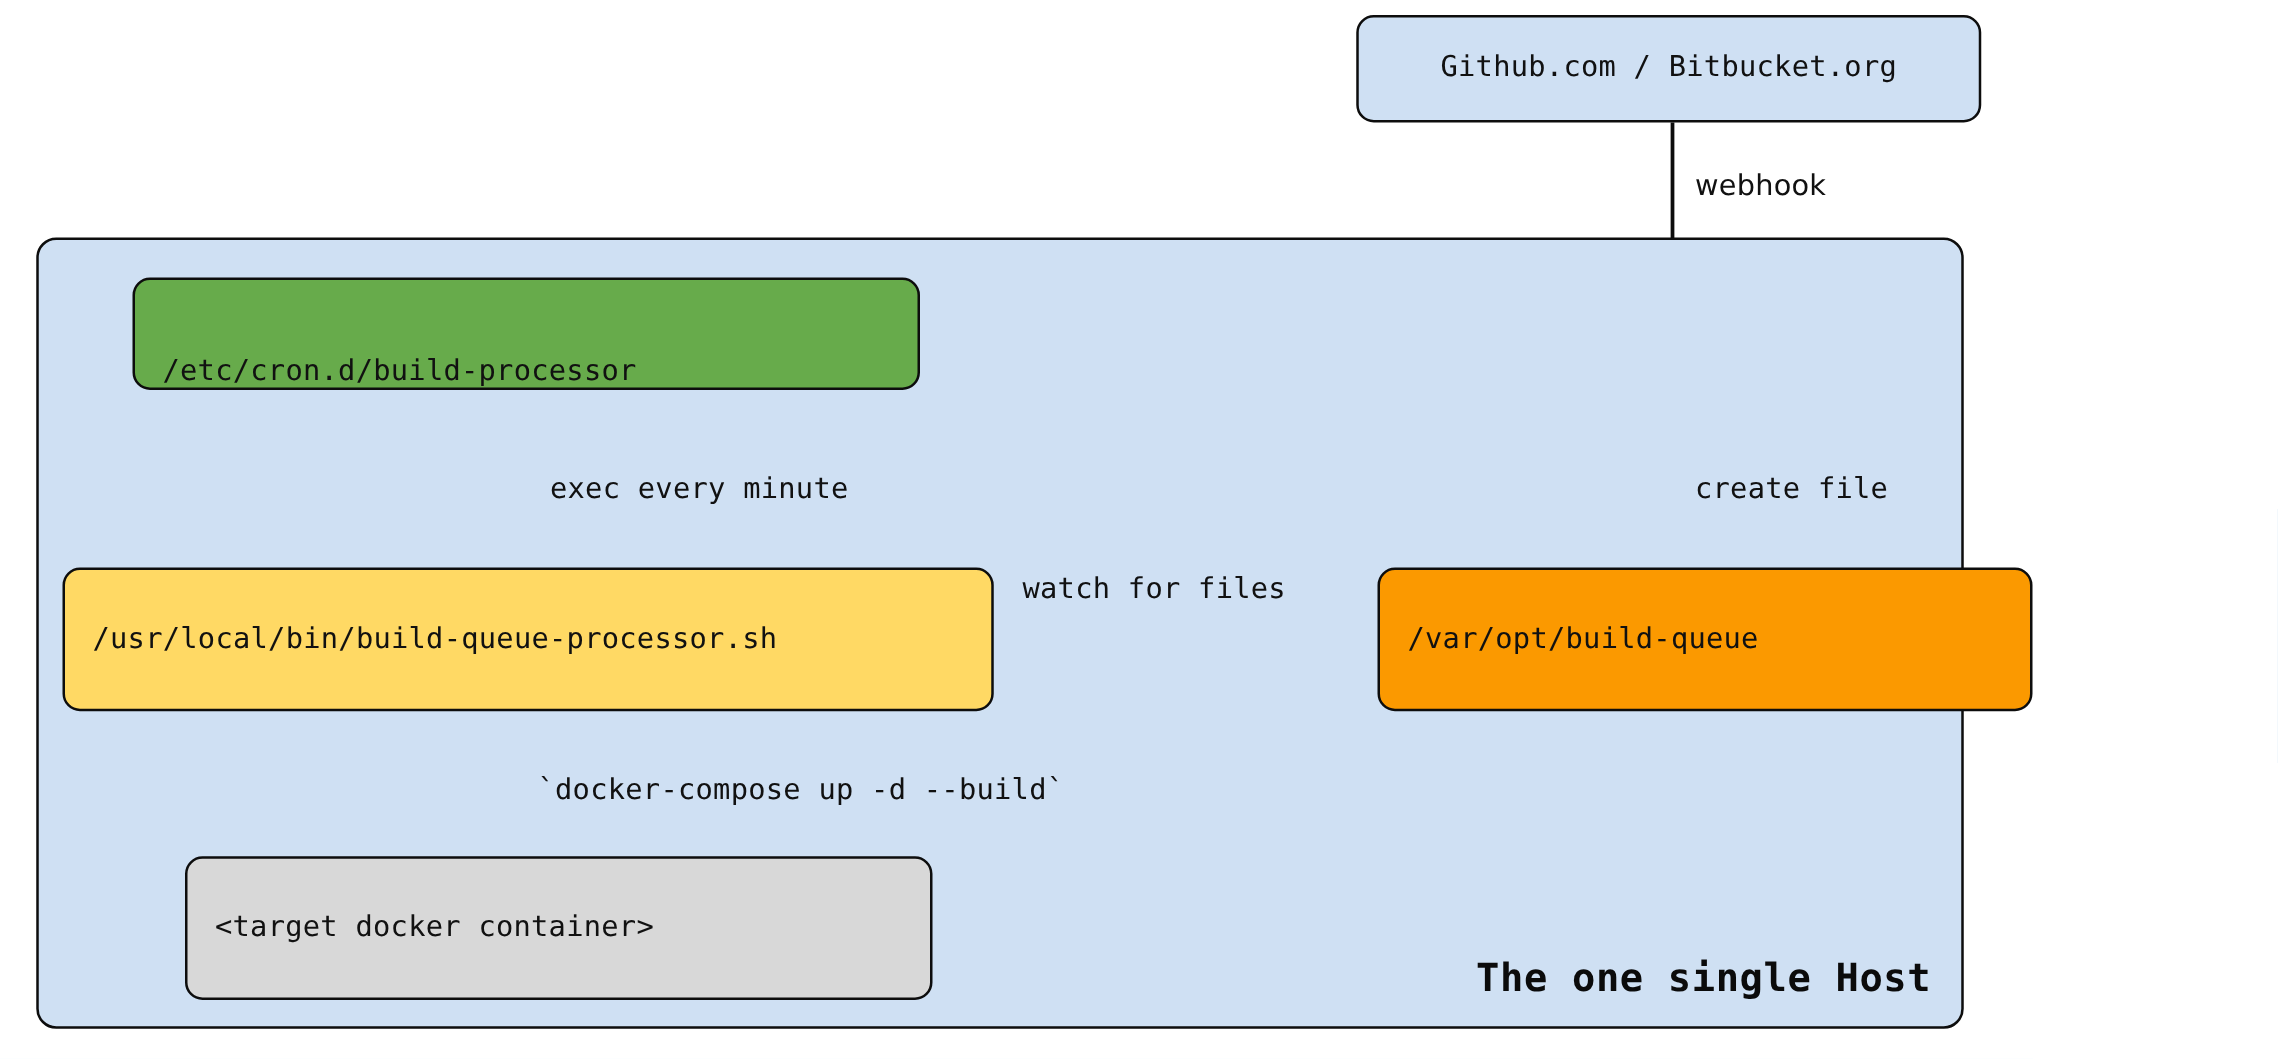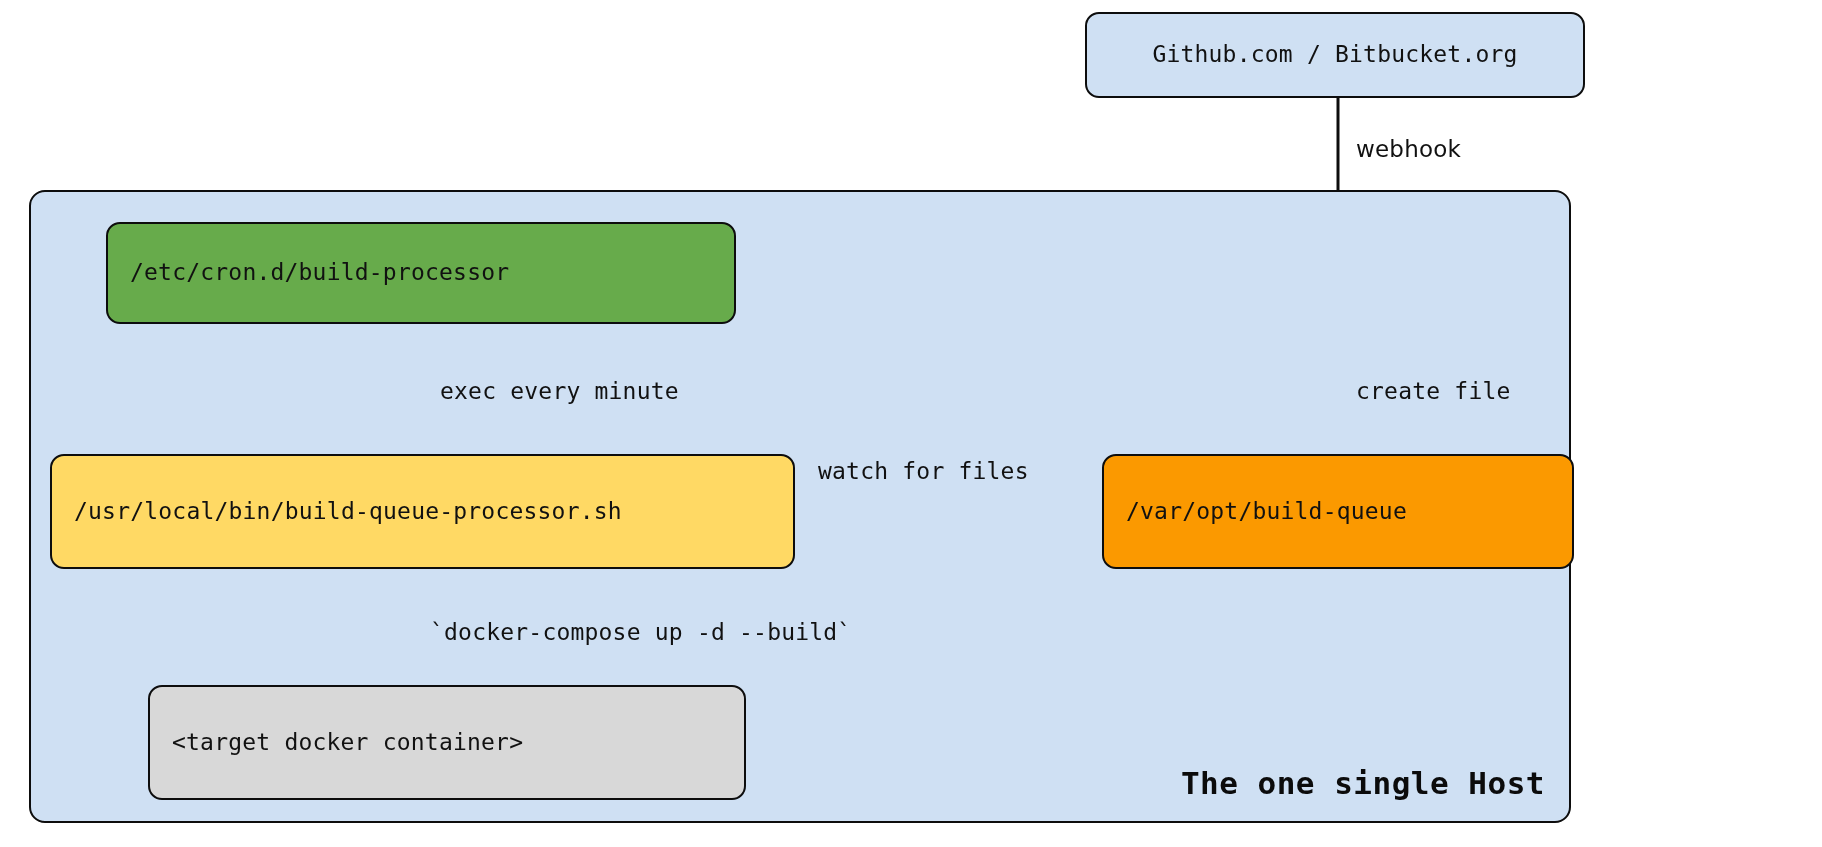--- a/index.html
+++ b/index.html
@@ -65,36 +65,37 @@
 
   
   #node-scm {
     left: 1085px; top: 12px; width: 500px; height: 86px;
     background: #cfe0f3;
     justify-content: center;
   }
   #node-scm > .node-label { padding-left: 0; }
 
   #node-cron {
-    left: 106px; top: 222px; width: 630px; height: 102px;
+    left: 106px; top: 222px; width: 630px; height: 90px;
     background: #67ab4b;
+    align-items: flex-end;
   }
 
   #node-endpoint {
     left: 923px; top: 222px; width: 830px; height: 110px;
     background: #fb0000;
   }
 
   #node-script {
     left: 50px; top: 454px; width: 745px; height: 115px;
     background: #ffd964;
   }
 
   #node-queue {
-    left: 1102px; top: 454px; width: 472px; height: 115px;
+    left: 1102px; top: 454px; width: 524px; height: 115px;
     background: #fb9900;
   }
 
   #node-docker {
     left: 148px; top: 685px; width: 598px; height: 115px;
     background: #d8d8d8;
   }
 
   
   .edge-label {

